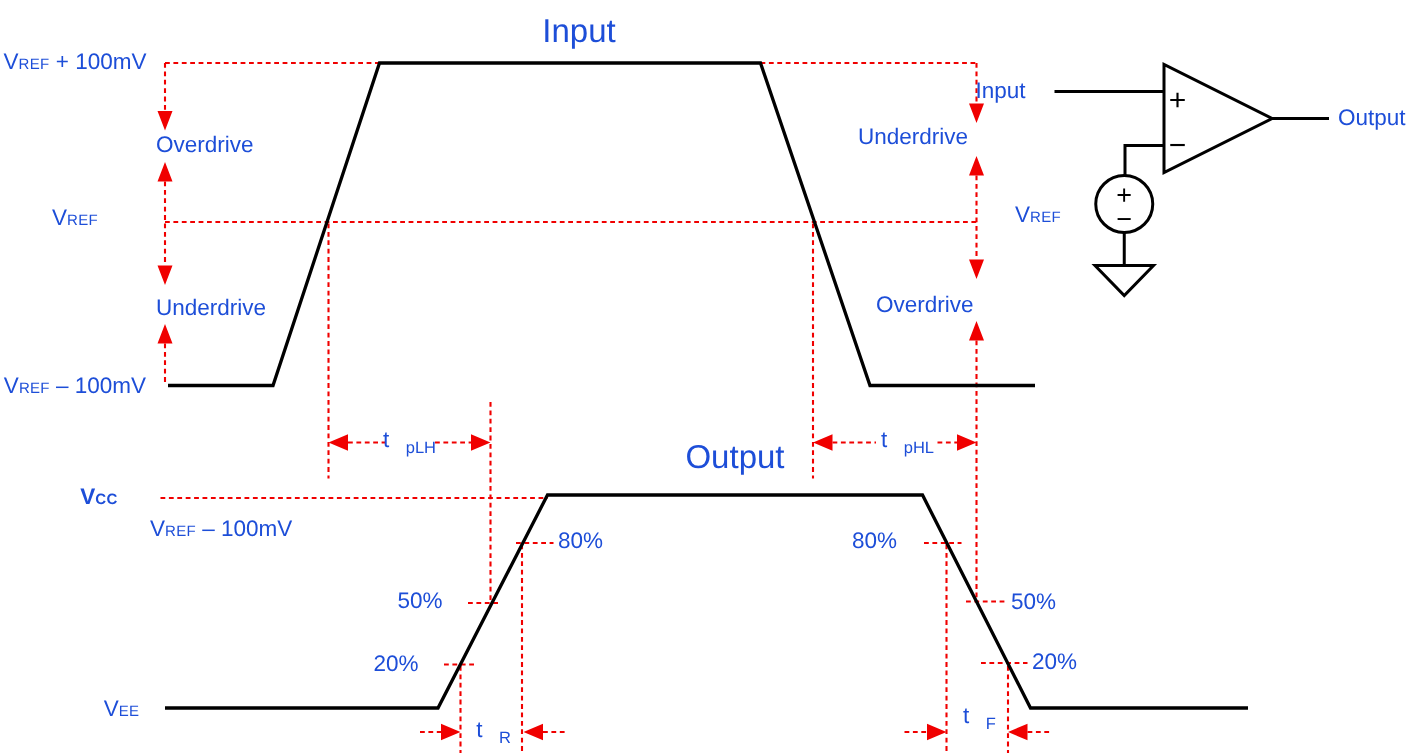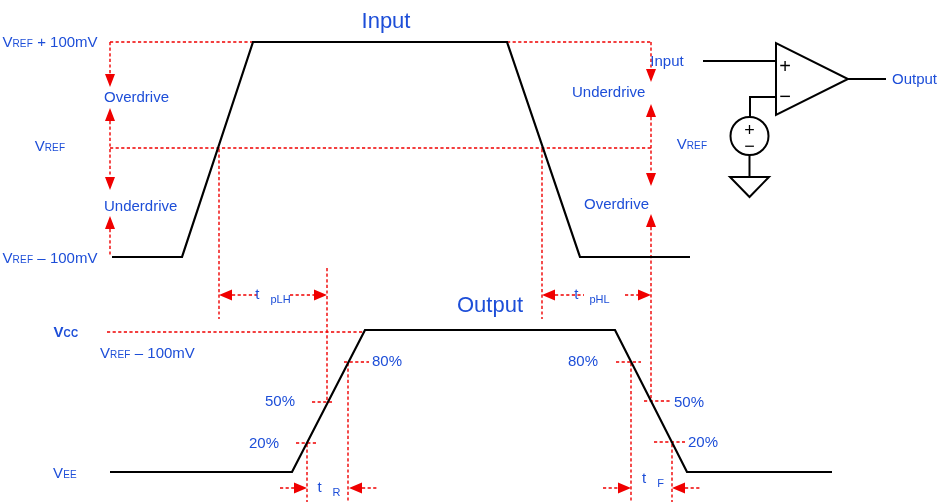--- a/index.html
+++ b/index.html
@@ -101,25 +101,25 @@
   <div class="lbl right" style="left:0;top:34px;width:100px;"><span>V</span><span class="sc">REF</span><span> + 100mV</span></div>
   <div class="lbl right" style="left:0;top:138px;width:100px;"><span>V</span><span class="sc">REF</span><span></span></div>
   <div class="lbl right" style="left:0;top:250px;width:100px;"><span>V</span><span class="sc">REF</span><span> – 100mV</span></div>
 
   <div class="lbl" style="left:104px;top:89px;">Overdrive</div>
   <div class="lbl" style="left:104px;top:198px;">Underdrive</div>
   <div class="lbl" style="left:572px;top:84px;">Underdrive</div>
   <div class="lbl" style="left:584px;top:196px;">Overdrive</div>
 
   <div class="lbl center" style="left:247px;top:286px;width:52px;"><span>t</span><span class="sub">pLH</span></div>
-  <div class="lbl center" style="left:566px;top:286px;width:52px;"><span>t</span><span class="sub">pHL</span></div>
+  <div class="lbl center" style="left:579px;top:286px;width:52px;"><span>t</span><span class="sub">pHL</span></div>
 
   <div class="lbl right" style="left:36px;top:324px;width:60px;font-weight:bold;"><span>V</span><span class="sc">CC</span></div>
   <div class="lbl" style="left:100px;top:345px;"><span>V</span><span class="sc">REF</span><span> – 100mV</span></div>
-  <div class="lbl right" style="left:35px;top:465px;width:60px;"><span>V</span><span class="sc">EE</span></div>
+  <div class="lbl right" style="left:51px;top:465px;width:60px;"><span>V</span><span class="sc">EE</span></div>
 
   <div class="lbl" style="left:372px;top:353px;">80%</div>
   <div class="lbl right" style="left:250px;top:393px;width:60px;">50%</div>
   <div class="lbl right" style="left:234px;top:435px;width:60px;">20%</div>
   <div class="lbl right" style="left:553px;top:353px;width:60px;">80%</div>
   <div class="lbl" style="left:674px;top:394px;">50%</div>
   <div class="lbl" style="left:688px;top:434px;">20%</div>
 
   <div class="lbl center" style="left:311px;top:479px;width:36px;"><span>t</span><span class="sub">R</span></div>
   <div class="lbl center" style="left:635px;top:470px;width:36px;"><span>t</span><span class="sub">F</span></div>

